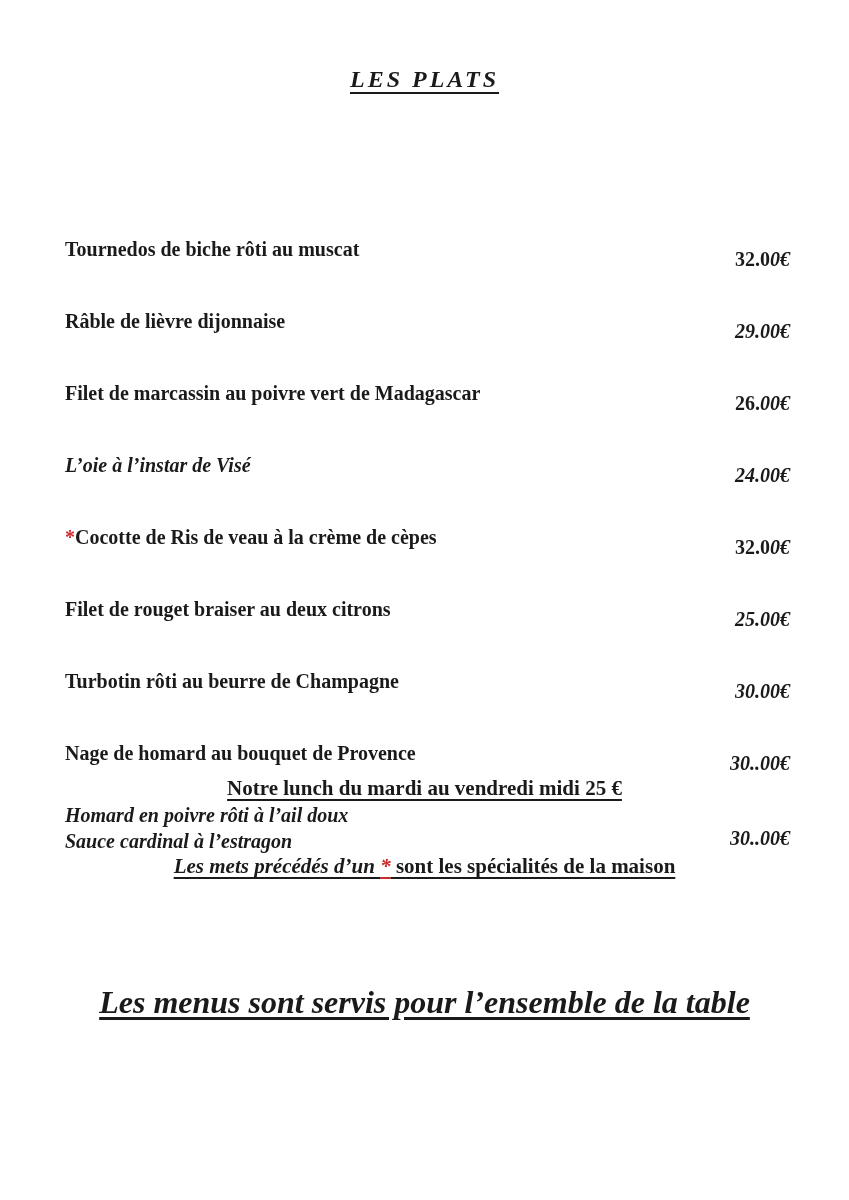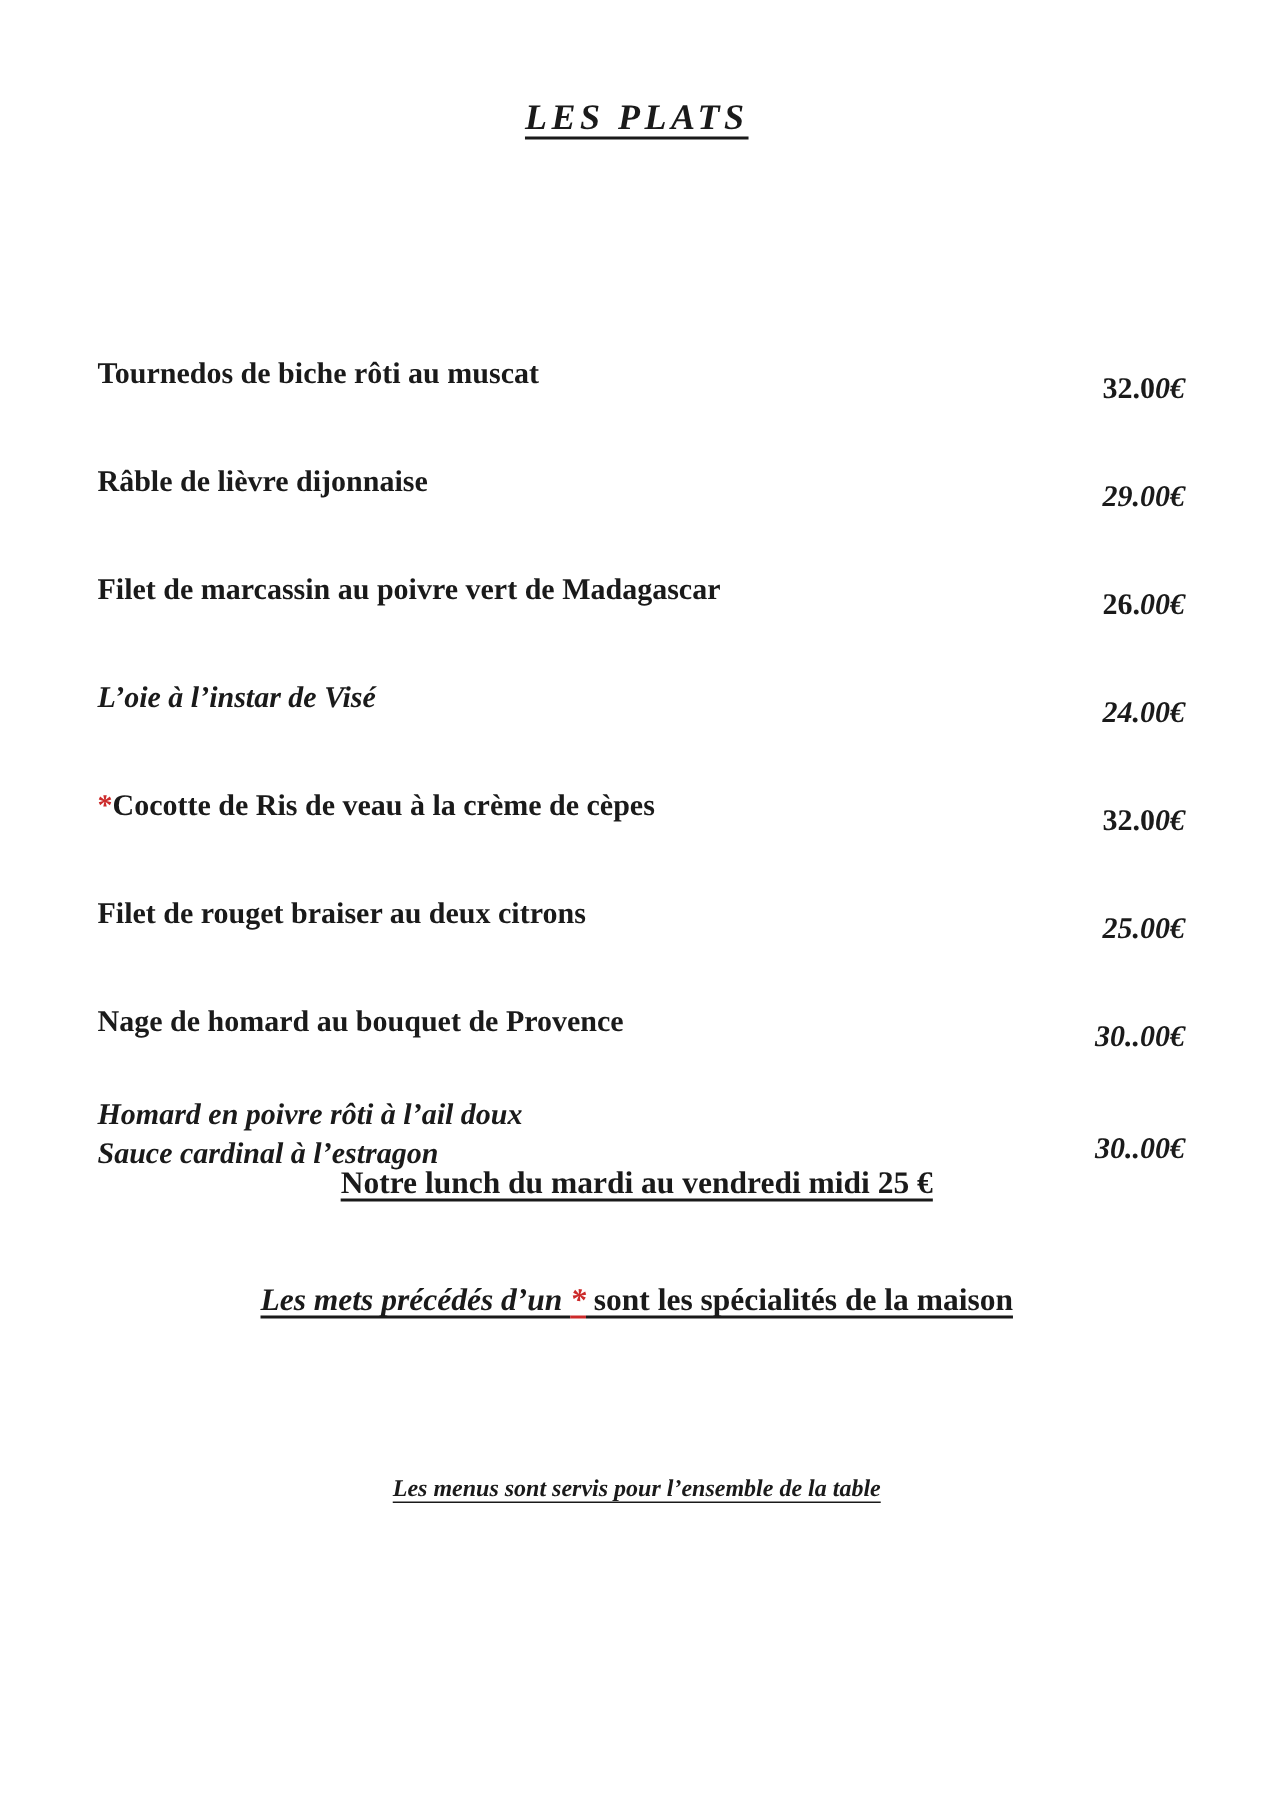--- a/index.html
+++ b/index.html
@@ -37,21 +37,21 @@
   .note{
     position:absolute;left:0;width:100%;
     text-align:center;font-weight:bold;
   }
   .note-lunch{top:776px;font-size:21px;}
   .note-lunch .u{text-decoration:underline;text-underline-offset:4px;}
   .note-spec{top:854px;font-size:21px;}
   .note-spec .seg{text-decoration:underline;text-underline-offset:4px;margin-top:40px;}
   .note-spec .seg-it{font-style:italic;}
   .note-spec .seg-star{color:#cc2a2a;font-style:italic;}
-  .note-menus{top:984px;font-size:16px;}
+  .note-menus{top:984px;font-size:32px;}
   .note-menus .u{font-style:italic;text-decoration:underline;text-underline-offset:4px;}
 </style>
 </head>
 <body>
 
 <div class="page">
 
   <div class="title">LES PLATS</div>
 
   <div class="menu">
@@ -79,20 +79,24 @@
     <div class="row">
       <span class="name"><span class="star">*</span><span>Cocotte de Ris de veau à la crème de cèpes</span></span>
       <span class="price"><span class="pr">32.0</span><span class="pi">0€</span></span>
     </div>
 
     <div class="row">
       <span class="name">Filet de rouget braiser au deux citrons</span>
       <span class="price"><span class="pr"></span><span class="pi">25.00€</span></span>
     </div>
 
+    <div class="row">
+      <span class="name">Turbotin rôti au beurre de Champagne</span>
+      <span class="price"><span class="pr"></span><span class="pi">30.00€</span></span>
+    </div>
 
     <div class="row">
       <span class="name">Nage de homard au bouquet de Provence</span>
       <span class="price"><span class="pr"></span><span class="pi">30..00€</span></span>
     </div>
 
     <div class="row">
       <span class="name it"><span>Homard en poivre rôti à l’ail doux</span><br><span>Sauce cardinal à l’estragon</span></span>
       <span class="price"><span class="pr"></span><span class="pi">30..00€</span></span>
     </div>

